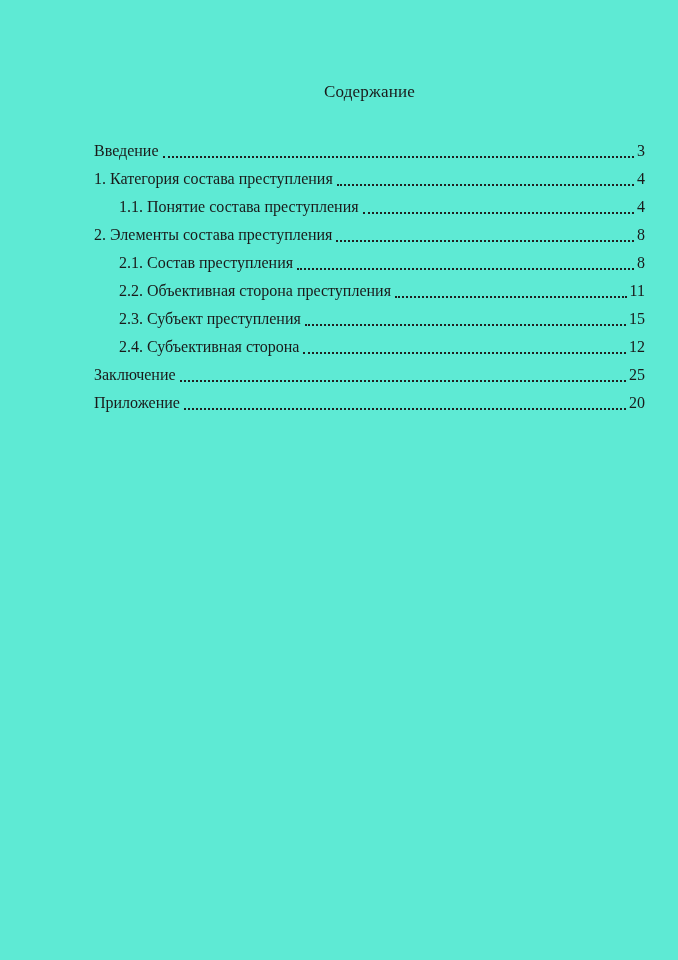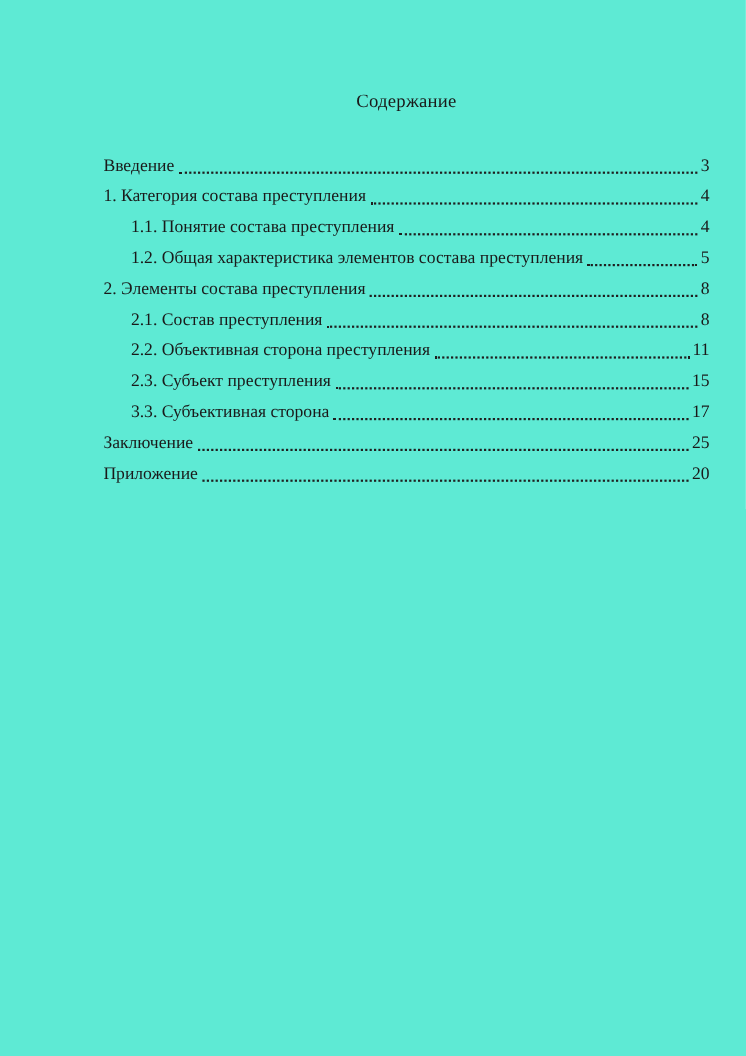--- a/index.html
+++ b/index.html
@@ -85,25 +85,20 @@
         <span class="toc-leader"></span>
         <span class="toc-page">4</span>
       </div>
 
       <div class="toc-entry level-1">
         <span class="toc-label">1.1. Понятие состава преступления</span>
         <span class="toc-leader"></span>
         <span class="toc-page">4</span>
       </div>
 
-      <div class="toc-entry level-1">
-        <span class="toc-label">1.2. Общая характеристика элементов состава преступления</span>
-        <span class="toc-leader"></span>
-        <span class="toc-page">5</span>
-      </div>
 
       <div class="toc-entry">
         <span class="toc-label">2. Элементы состава преступления</span>
         <span class="toc-leader"></span>
         <span class="toc-page">8</span>
       </div>
 
       <div class="toc-entry level-1">
         <span class="toc-label">2.1. Состав преступления</span>
         <span class="toc-leader"></span>
@@ -116,23 +111,23 @@
         <span class="toc-page">11</span>
       </div>
 
       <div class="toc-entry level-1">
         <span class="toc-label">2.3. Субъект преступления</span>
         <span class="toc-leader"></span>
         <span class="toc-page">15</span>
       </div>
 
       <div class="toc-entry level-1">
-        <span class="toc-label">3.3. Субъективная сторона</span>
+        <span class="toc-label">2.4. Субъективная сторона</span>
         <span class="toc-leader"></span>
-        <span class="toc-page">17</span>
+        <span class="toc-page">12</span>
       </div>
 
       <div class="toc-entry">
         <span class="toc-label">Заключение</span>
         <span class="toc-leader"></span>
         <span class="toc-page">25</span>
       </div>
 
 
       <div class="toc-entry">

